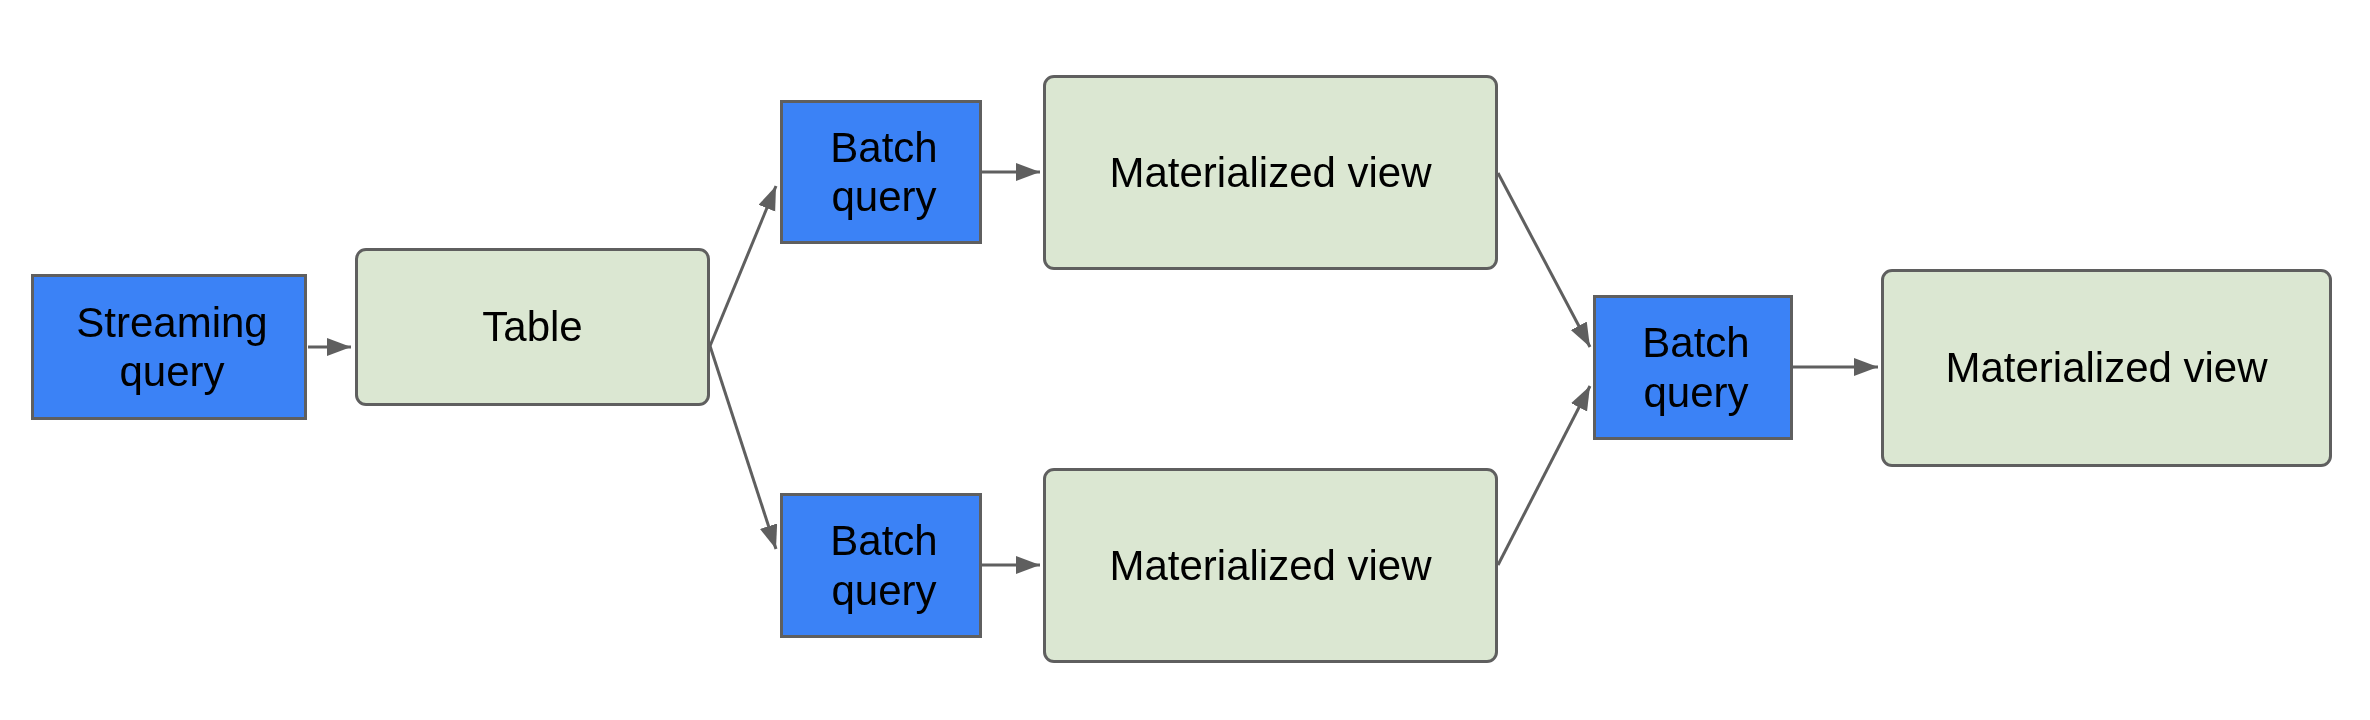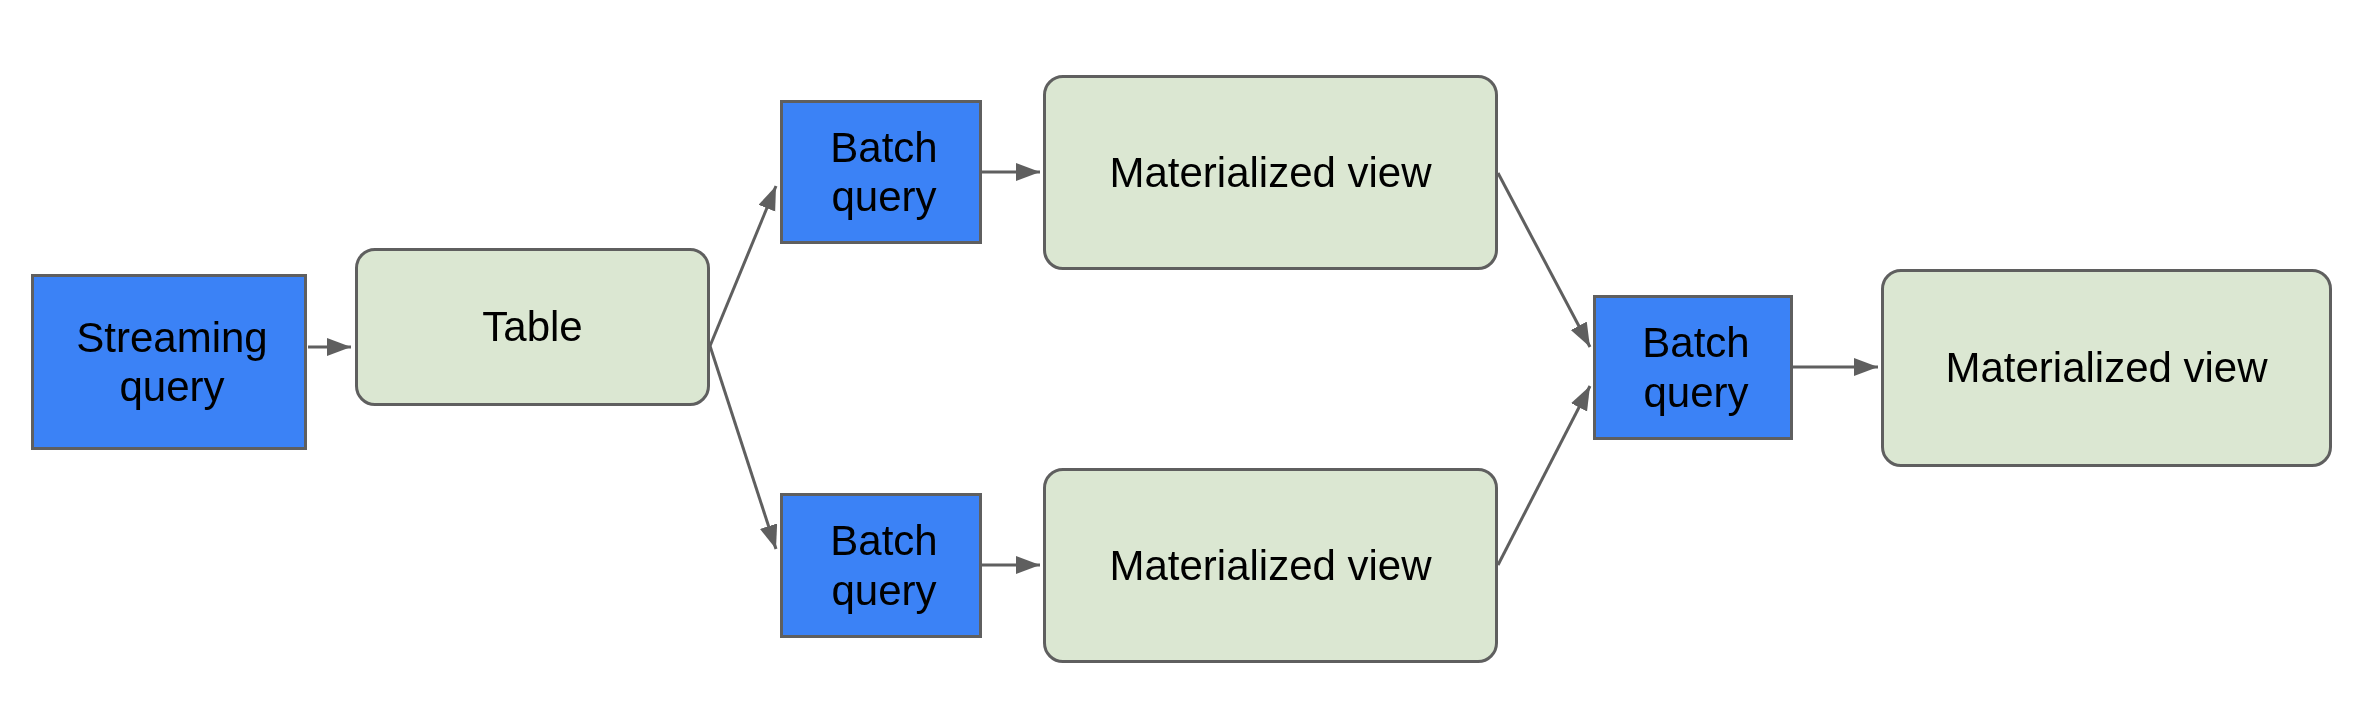--- a/index.html
+++ b/index.html
@@ -36,24 +36,24 @@
     line-height: 1.17;
     padding: 4px 10px;
   }
   .node.query {
     background: #3b82f6;
     border-radius: 0;
     padding-left: 16px;
   }
   .node.view {
     background: #dbe7d2;
-    border-radius: 20px;
+    border-radius: 11px;
   }
   
-  .n-streaming   { left: 31px;   top: 274px; width: 276px; height: 176px; }
+  .n-streaming   { left: 31px;   top: 274px; width: 276px; height: 146px; }
   .n-table       { left: 355px;  top: 248px; width: 355px; height: 158px; }
   .n-bq-top      { left: 780px;  top: 100px; width: 202px; height: 144px; }
   .n-mv-top      { left: 1043px; top: 75px;  width: 455px; height: 195px; }
   .n-bq-bottom   { left: 780px;  top: 493px; width: 202px; height: 145px; }
   .n-mv-bottom   { left: 1043px; top: 468px; width: 455px; height: 195px; }
   .n-bq-final    { left: 1593px; top: 295px; width: 200px; height: 145px; }
   .n-mv-final    { left: 1881px; top: 269px; width: 451px; height: 198px; }
 </style>
 </head>
 <body>

